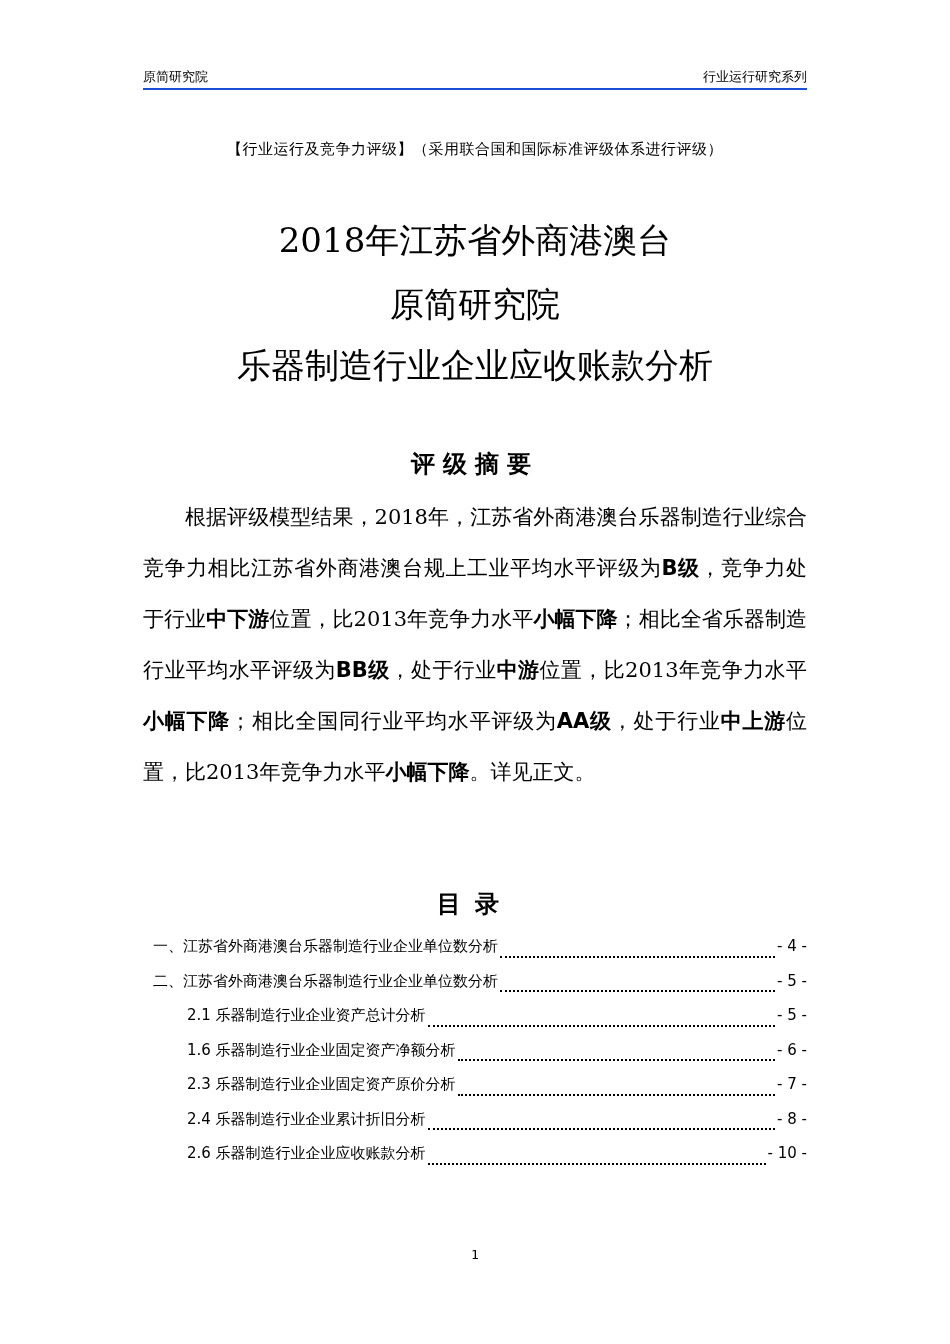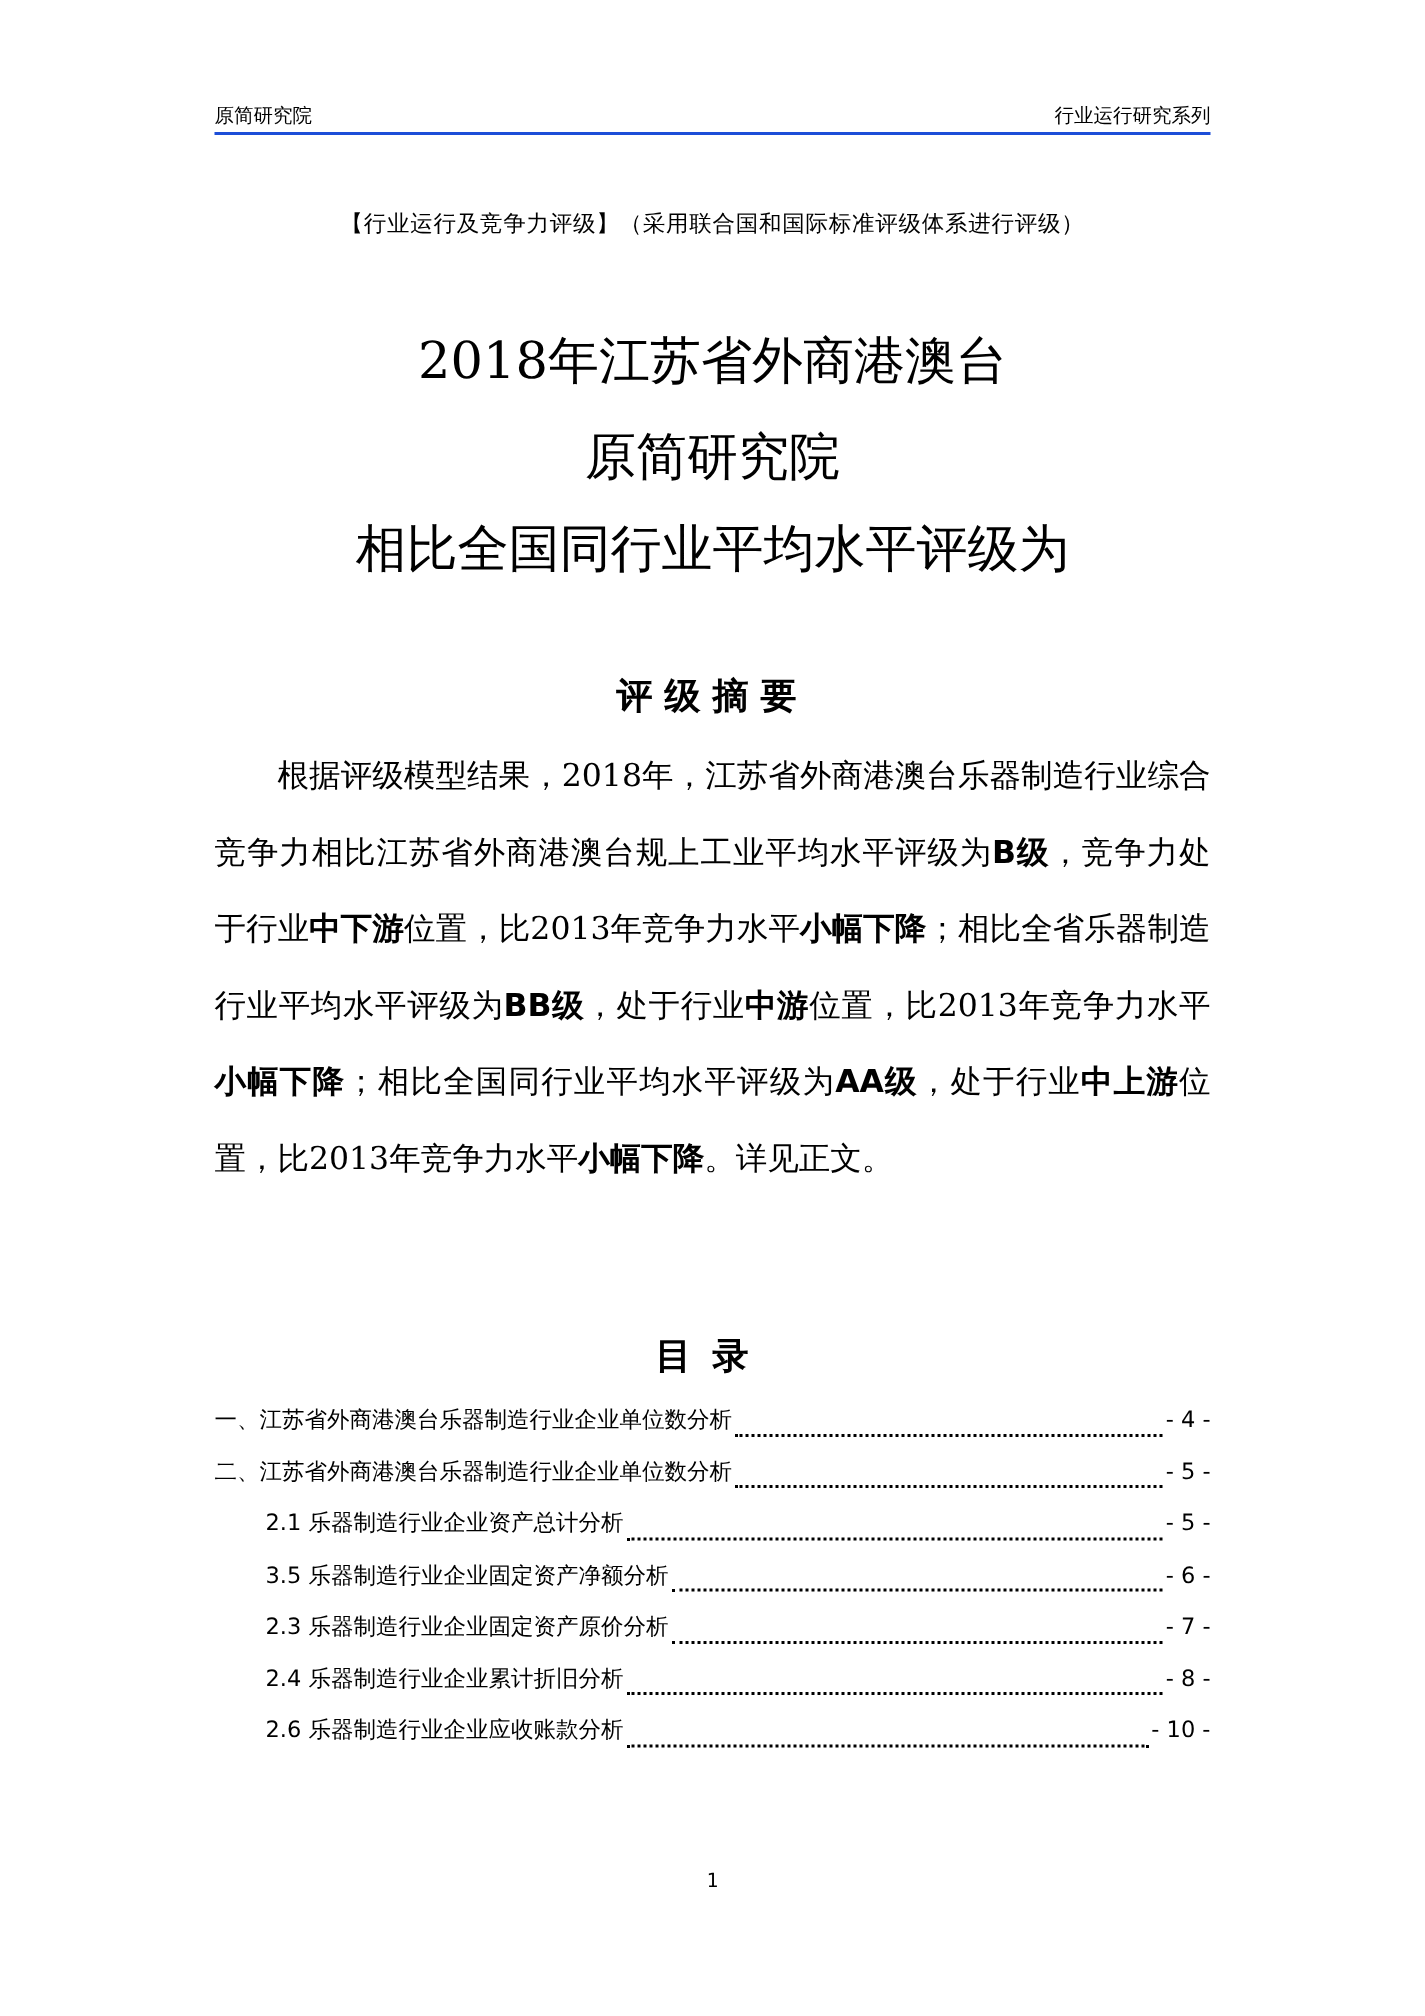--- a/index.html
+++ b/index.html
@@ -18,39 +18,39 @@
                        font-family: "DejaVu Sans", sans-serif; font-weight: bold; font-size: 24px; letter-spacing: 8px; }
     .h-summary { top: 448px; }
     .h-toc { top: 888px; letter-spacing: 14px; }
     .summary { position: absolute; left: 143px; top: 492px; width: 664px;
                font-size: 21px; line-height: 51px; text-align: justify; text-indent: 42px; }
     .summary b { font-family: "DejaVu Sans", sans-serif; font-weight: bold; }
     .toc { position: absolute; left: 143px; top: 937px; width: 664px;
            font-family: "DejaVu Sans", sans-serif; font-size: 15px; }
     .toc-row { display: flex; align-items: baseline; height: 34.5px; white-space: nowrap; }
     .toc-row.sub { padding-left: 34px; }
-    .toc-row .label { flex: 0 0 auto; }
+    .toc-row .label { flex: 0 0 auto; margin-left: 10px; }
     .toc-row .dots { flex: 1 1 auto; overflow: hidden; border-bottom: 2px dotted #000; margin: 0 2px 4px 2px; height: 0; align-self: flex-end; position: relative; top: -10px;}
     .toc-row .page { flex: 0 0 auto; }
     .page-number { position: absolute; left: 0; width: 950px; top: 1247px; text-align: center;
                    font-family: "DejaVu Sans Mono", monospace; font-size: 13px; }
   </style>
 </head>
 <body>
 
 <div class="header">
   <span class="left">原简研究院</span>
   <span class="right">行业运行研究系列</span>
 </div>
 
 <div class="tagline">【行业运行及竞争力评级】（采用联合国和国际标准评级体系进行评级）</div>
 
 <div class="title t1">2018年江苏省外商港澳台</div>
 <div class="title t2">原简研究院</div>
-<div class="title t3">相比全国同行业平均水平评级为</div>
+<div class="title t3">乐器制造行业企业应收账款分析</div>
 
 <div class="section-heading h-summary">评级摘要</div>
 
 <div class="summary">
   <span>根据评级模型结果，2018年，江苏省外商港澳台乐器制造行业综合竞争力相比江苏省外商港澳台规上工业平均水平评级为</span><b>B级</b><span>，竞争力处于行业</span><b>中下游</b><span>位置，比2013年竞争力水平</span><b>小幅下降</b><span>；相比全省乐器制造行业平均水平评级为</span><b>BB级</b><span>，处于行业</span><b>中游</b><span>位置，比2013年竞争力水平</span><b>小幅下降</b><span>；相比全国同行业平均水平评级为</span><b>AA级</b><span>，处于行业</span><b>中上游</b><span>位置，比2013年竞争力水平</span><b>小幅下降</b><span>。详见正文。</span>
 </div>
 
 <div class="section-heading h-toc">目录</div>
 
 <div class="toc">
@@ -63,21 +63,21 @@
     <span class="label">二、江苏省外商港澳台乐器制造行业企业单位数分析</span>
     <span class="dots"></span>
     <span class="page">- 5 -</span>
   </div>
   <div class="toc-row sub">
     <span class="label">2.1 乐器制造行业企业资产总计分析</span>
     <span class="dots"></span>
     <span class="page">- 5 -</span>
   </div>
   <div class="toc-row sub">
-    <span class="label">3.5 乐器制造行业企业固定资产净额分析</span>
+    <span class="label">1.6 乐器制造行业企业固定资产净额分析</span>
     <span class="dots"></span>
     <span class="page">- 6 -</span>
   </div>
   <div class="toc-row sub">
     <span class="label">2.3 乐器制造行业企业固定资产原价分析</span>
     <span class="dots"></span>
     <span class="page">- 7 -</span>
   </div>
   <div class="toc-row sub">
     <span class="label">2.4 乐器制造行业企业累计折旧分析</span>

